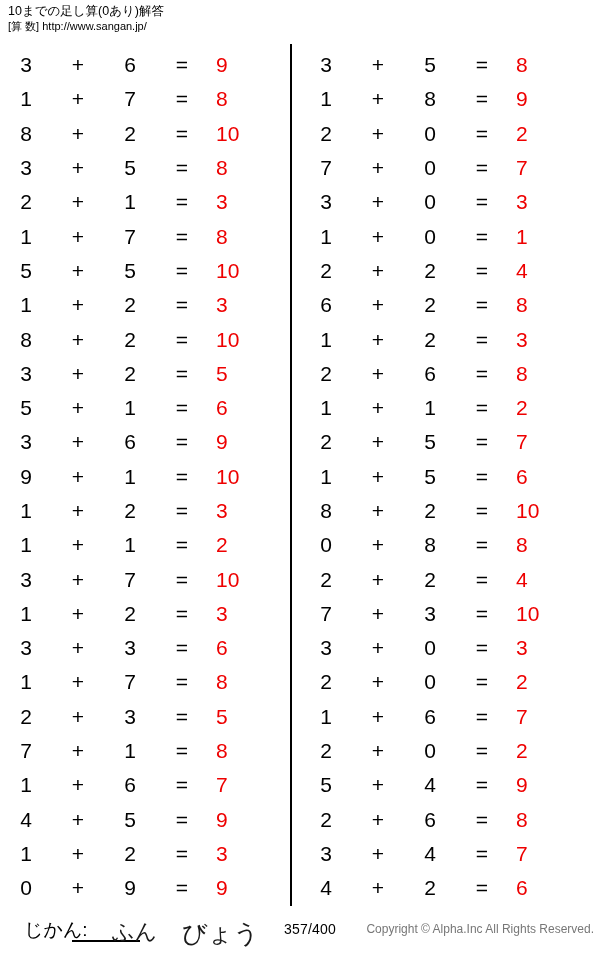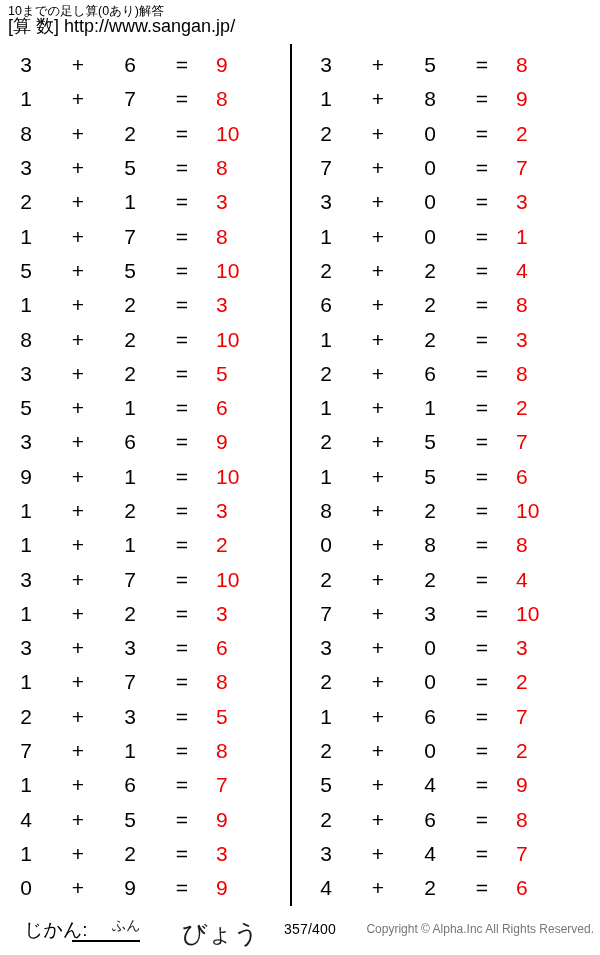--- a/index.html
+++ b/index.html
@@ -29,21 +29,21 @@
     right: 8px;
   }
   .header-line1 {
     font-size: 12.5px;
     letter-spacing: 0px;
     color: #000;
     white-space: nowrap;
     line-height: 15px;
   }
   .header-line2 {
-    font-size: 18px;
+    font-size: 11px;
     color: #000;
     white-space: nowrap;
     line-height: 15px;
   }
   .header-line2 .url {
     font-family: "Liberation Sans", sans-serif;
   }
   
   .center-rule {
     position: absolute;
@@ -106,21 +106,21 @@
     left: 72px;
     top: 25px;
     width: 68px;
     height: 2px;
     background: #000;
   }
   .time-fun {
     position: absolute;
     left: 112px;
     top: 2px;
-    font-size: 14px;
+    font-size: 22px;
   }
   .time-byou {
     position: absolute;
     left: 182px;
     top: 2px;
     font-size: 25px;
   }
   .pagecount {
     position: absolute;
     left: 284px;

